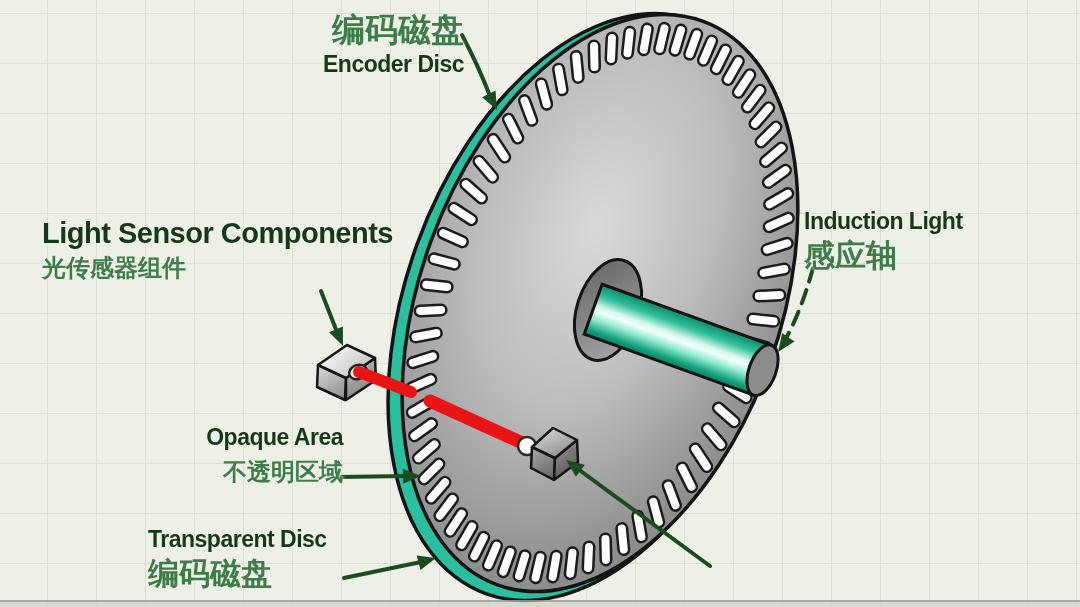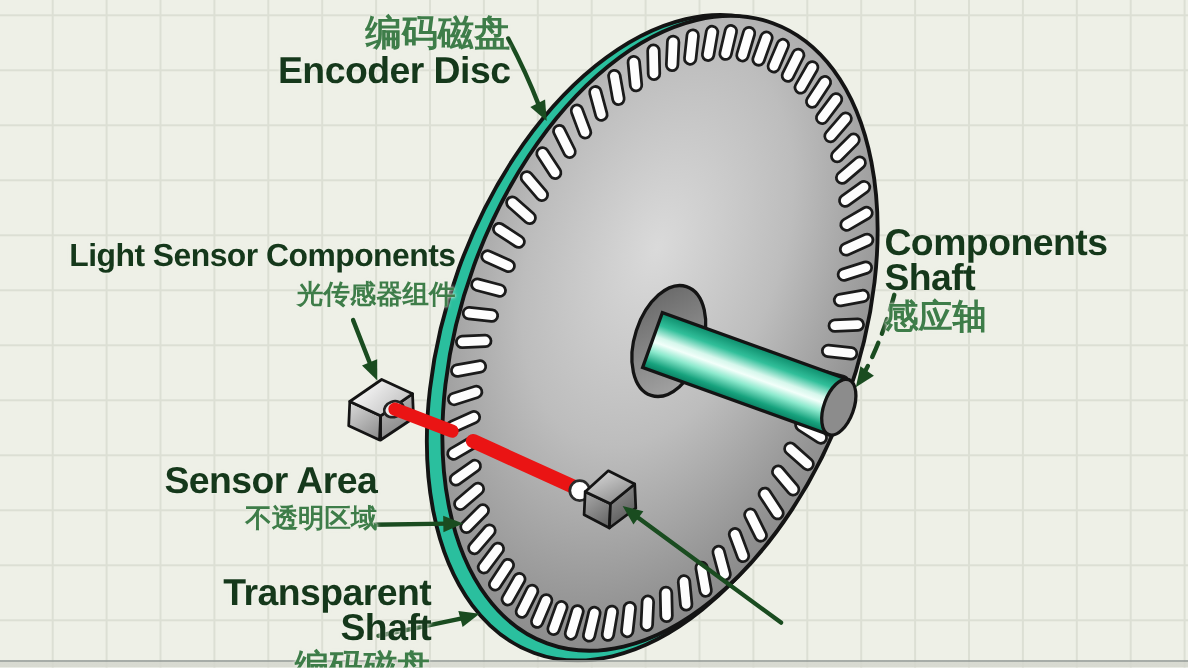--- a/index.html
+++ b/index.html
@@ -9,22 +9,22 @@
     background-image:
       linear-gradient(#dcdfd4 1.5px, transparent 1.5px),
       linear-gradient(90deg, #dcdfd4 1.5px, transparent 1.5px);
     background-size:49px 50px;
     background-position:-2px 13px;
     font-family:"Liberation Sans","DejaVu Sans",sans-serif;
   }
   #diagram-svg{position:absolute;left:0;top:0;z-index:1;}
   .lbl{position:absolute;z-index:10;text-shadow:0 0 4px rgba(240,242,233,.95),0 0 2px rgba(240,242,233,.9);}
   .lbl.right{text-align:right;}
-  .lbl.center{text-align:right;}
-  .lbl .en{font-weight:bold;color:#15381b;font-size:34px;line-height:32px;letter-spacing:-0.5px;}
+  .lbl.center{text-align:left;}
+  .lbl .en{font-weight:bold;color:#15381b;font-size:23px;line-height:32px;letter-spacing:-0.5px;}
   .lbl .en.big{font-size:29px;}
   .lbl .zh{color:#3e7d49;font-size:24px;line-height:37px;font-weight:600;}
   .lbl .zh.big{font-size:33px;}
   .lbl .zh.sm{font-size:31px;}
   #bottom-strip{position:absolute;left:0;top:600px;width:1080px;height:7px;z-index:6;
     background:linear-gradient(#9aa09c 0 2px,#d4d6cd 2px 100%);opacity:.85;}
 </style>
 </head>
 <body>
 
@@ -247,28 +247,28 @@
     <div class="zh big">编码磁盘</div>
     <div class="en">Encoder Disc</div>
   </div>
 
   <div class="lbl center" style="left:42px;top:217px;width:372px">
     <div class="en big">Light Sensor Components</div>
     <div class="zh">光传感器组件</div>
   </div>
 
   <div class="lbl" style="left:804px;top:205px">
-    <div class="en">Components Shaft</div>
+    <div class="en">Induction Light</div>
     <div class="zh sm">感应轴</div>
   </div>
 
   <div class="lbl right" style="left:95px;top:421px;width:248px">
-    <div class="en">Sensor Area</div>
+    <div class="en">Opaque Area</div>
     <div class="zh">不透明区域</div>
   </div>
 
   <div class="lbl center" style="left:148px;top:523px;width:244px">
-    <div class="en">Transparent Shaft</div>
+    <div class="en">Transparent Disc</div>
     <div class="zh sm">编码磁盘</div>
   </div>
 
 
 </div>
 
 </body></html>

